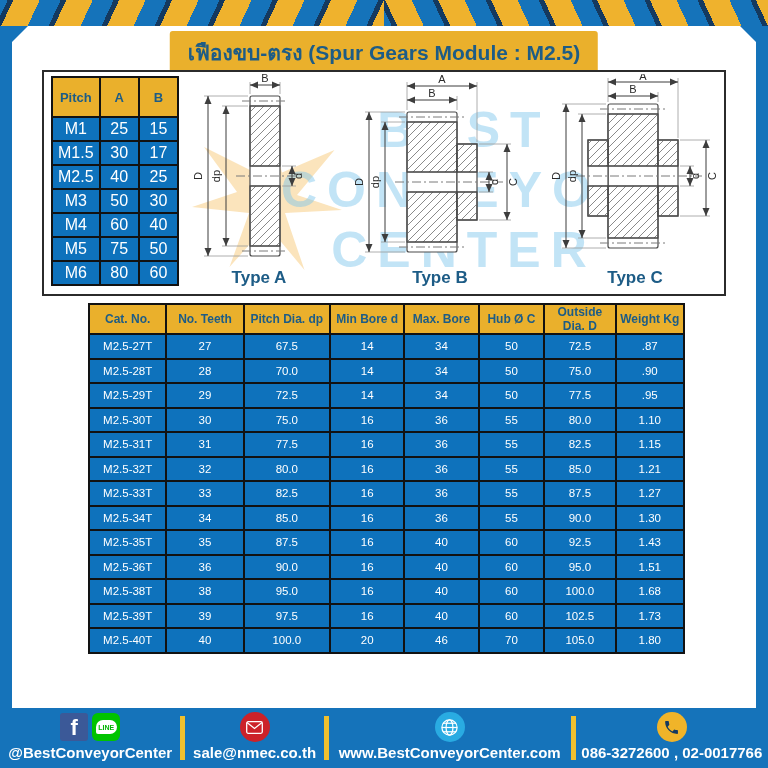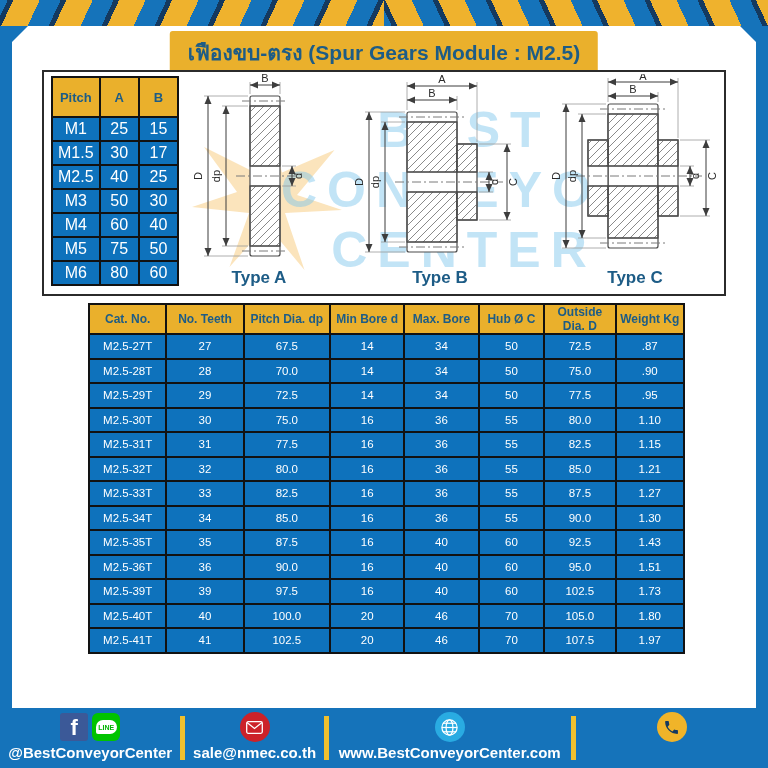--- a/index.html
+++ b/index.html
@@ -435,48 +435,48 @@
           <td>M2.5-36T</td>
           <td>36</td>
           <td>90.0</td>
           <td>16</td>
           <td>40</td>
           <td>60</td>
           <td>95.0</td>
           <td>1.51</td>
         </tr>
         <tr>
+          <td>M2.5-38T</td>
+          <td>38</td>
+          <td>95.0</td>
+          <td>16</td>
+          <td>40</td>
+          <td>60</td>
+          <td>100.0</td>
+          <td>1.68</td>
+        </tr>
+        <tr>
           <td>M2.5-39T</td>
           <td>39</td>
           <td>97.5</td>
           <td>16</td>
           <td>40</td>
           <td>60</td>
           <td>102.5</td>
           <td>1.73</td>
         </tr>
         <tr>
           <td>M2.5-40T</td>
           <td>40</td>
           <td>100.0</td>
           <td>20</td>
           <td>46</td>
           <td>70</td>
           <td>105.0</td>
           <td>1.80</td>
-        </tr>
-        <tr>
-          <td>M2.5-41T</td>
-          <td>41</td>
-          <td>102.5</td>
-          <td>20</td>
-          <td>46</td>
-          <td>70</td>
-          <td>107.5</td>
-          <td>1.97</td>
         </tr>
       </tbody>
   </table>
 
 </div>
 
 <div class="footer">
   <div class="fsec s1">
     <div class="ficons">
       <span class="fb">
@@ -511,14 +511,15 @@
     </div>
     <div class="flabel">www.BestConveyorCenter.com</div>
   </div>
   <div class="fdiv"></div>
   <div class="fsec s4">
     <div class="circle phone">
       <svg width="17" height="17" viewBox="0 0 24 24">
           <path d="M6.6 10.8c1.5 2.9 3.8 5.2 6.7 6.7l2.2-2.2c.3-.3.7-.4 1-.2 1.1.4 2.3.6 3.6.6.6 0 1 .4 1 1V20c0 .6-.4 1-1 1C10.8 21 3 13.2 3 3.9c0-.6.4-1 1-1h3.3c.6 0 1 .4 1 1 0 1.2.2 2.4.6 3.6.1.3 0 .7-.2 1L6.6 10.8z" fill="#14395f"></path>
         </svg>
     </div>
+    <div class="flabel">086-3272600 , 02-0017766</div>
   </div>
 </div>
 
 </body></html>

